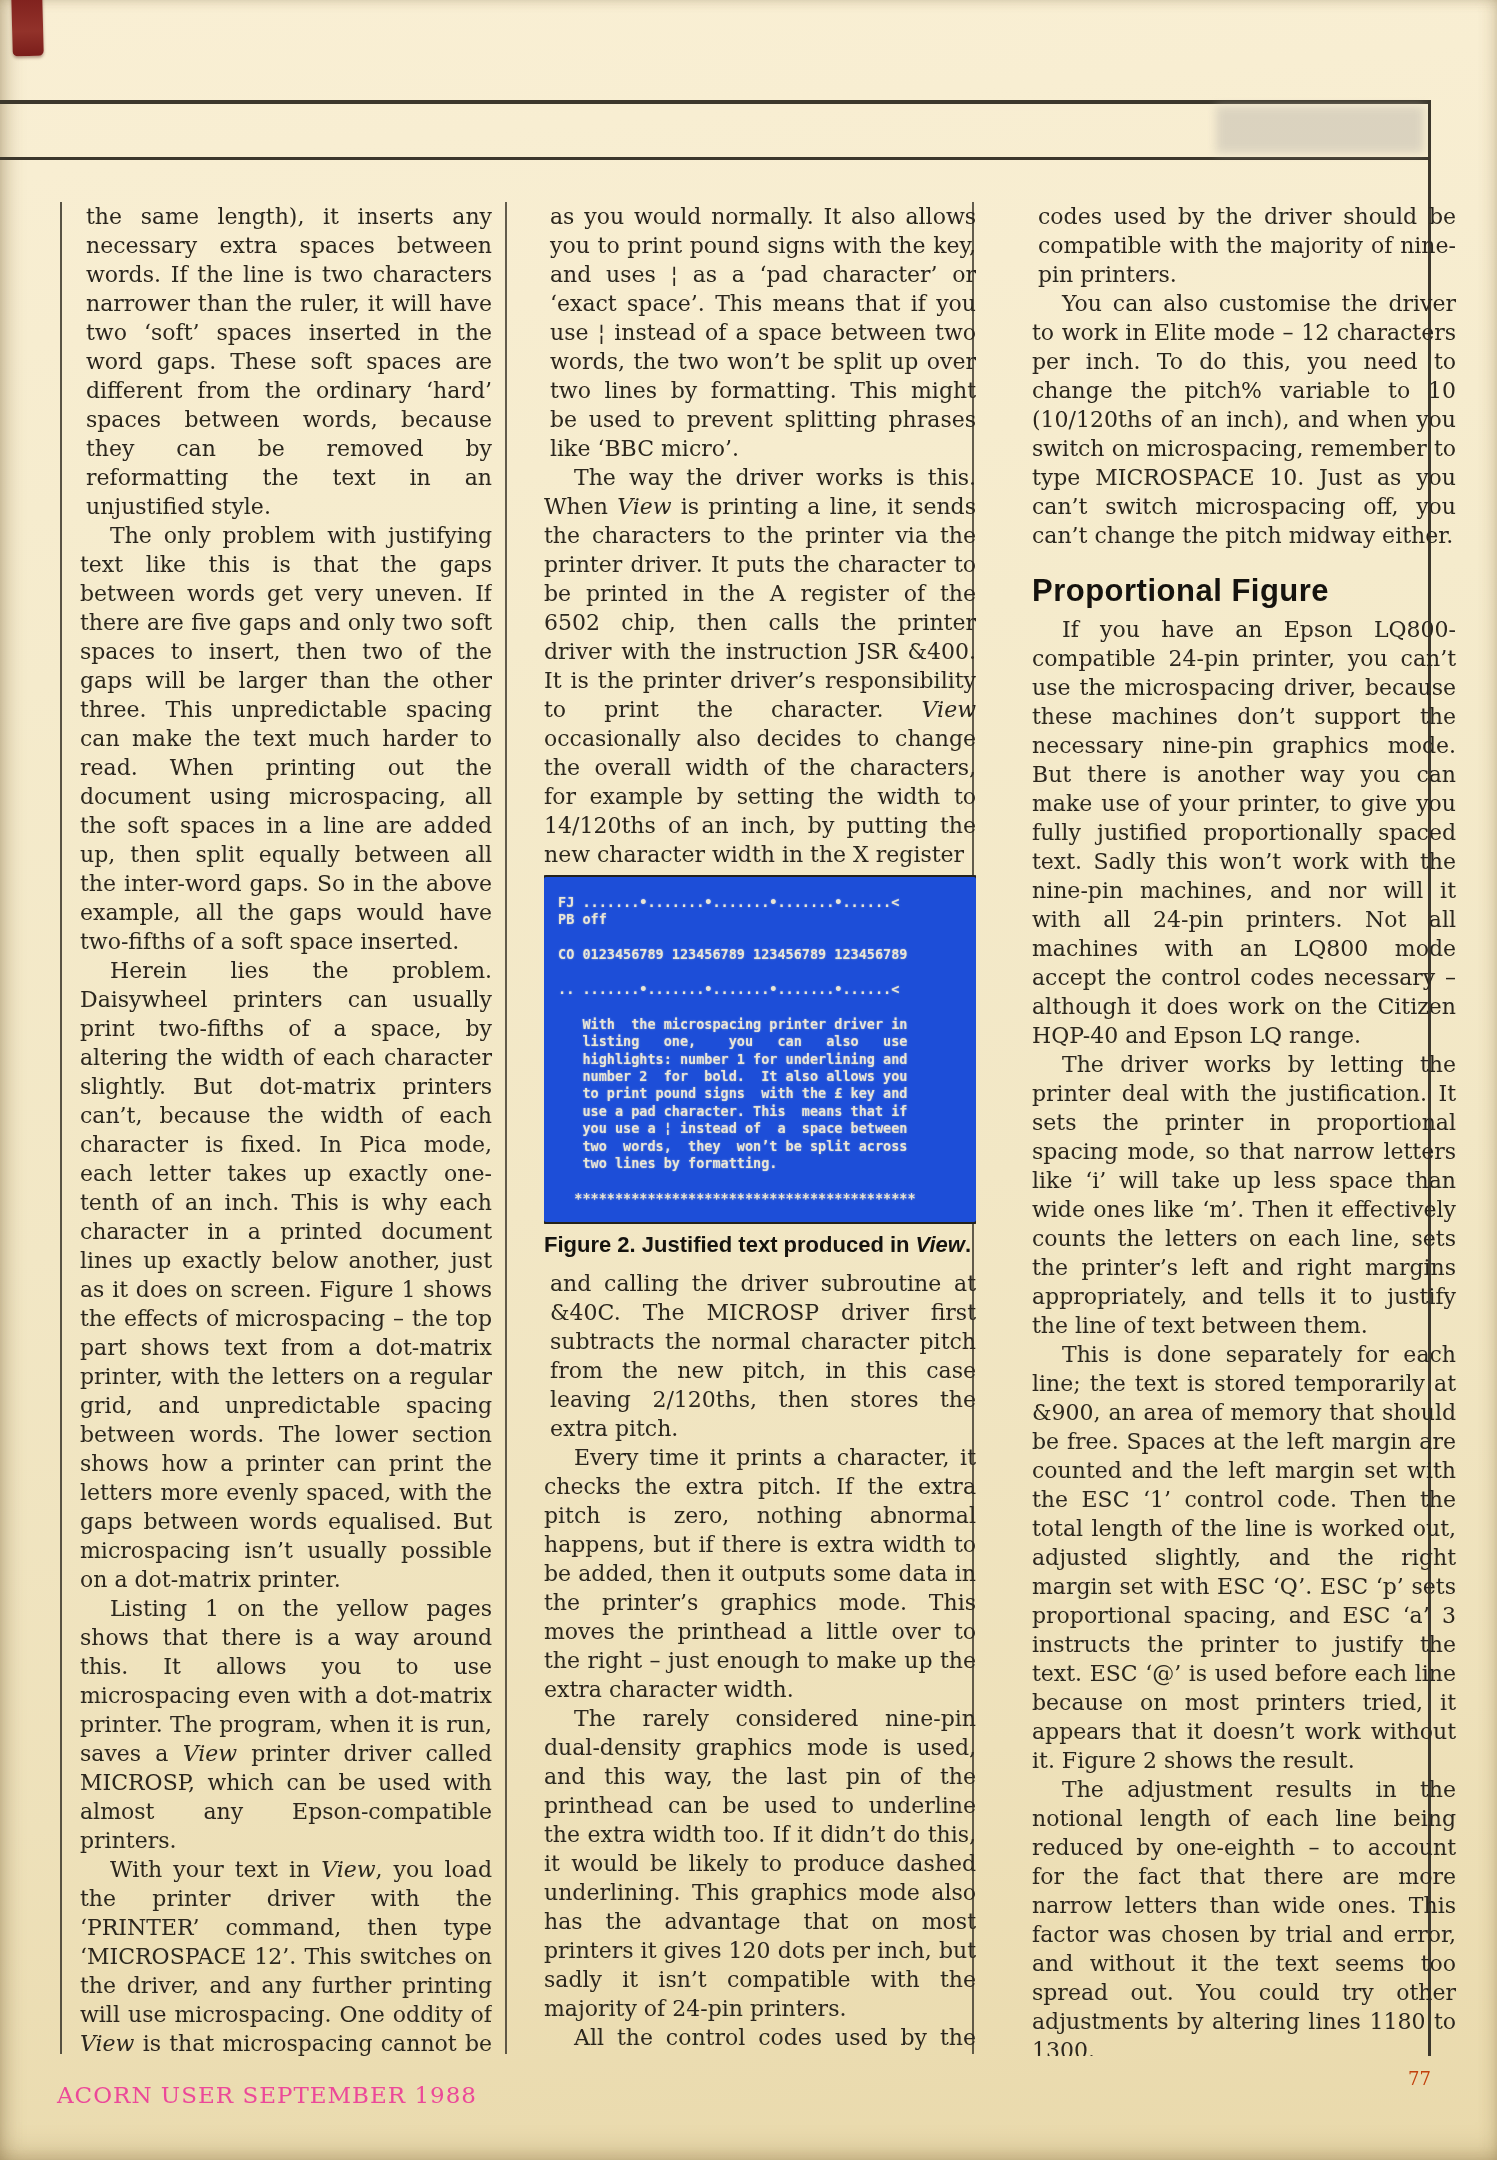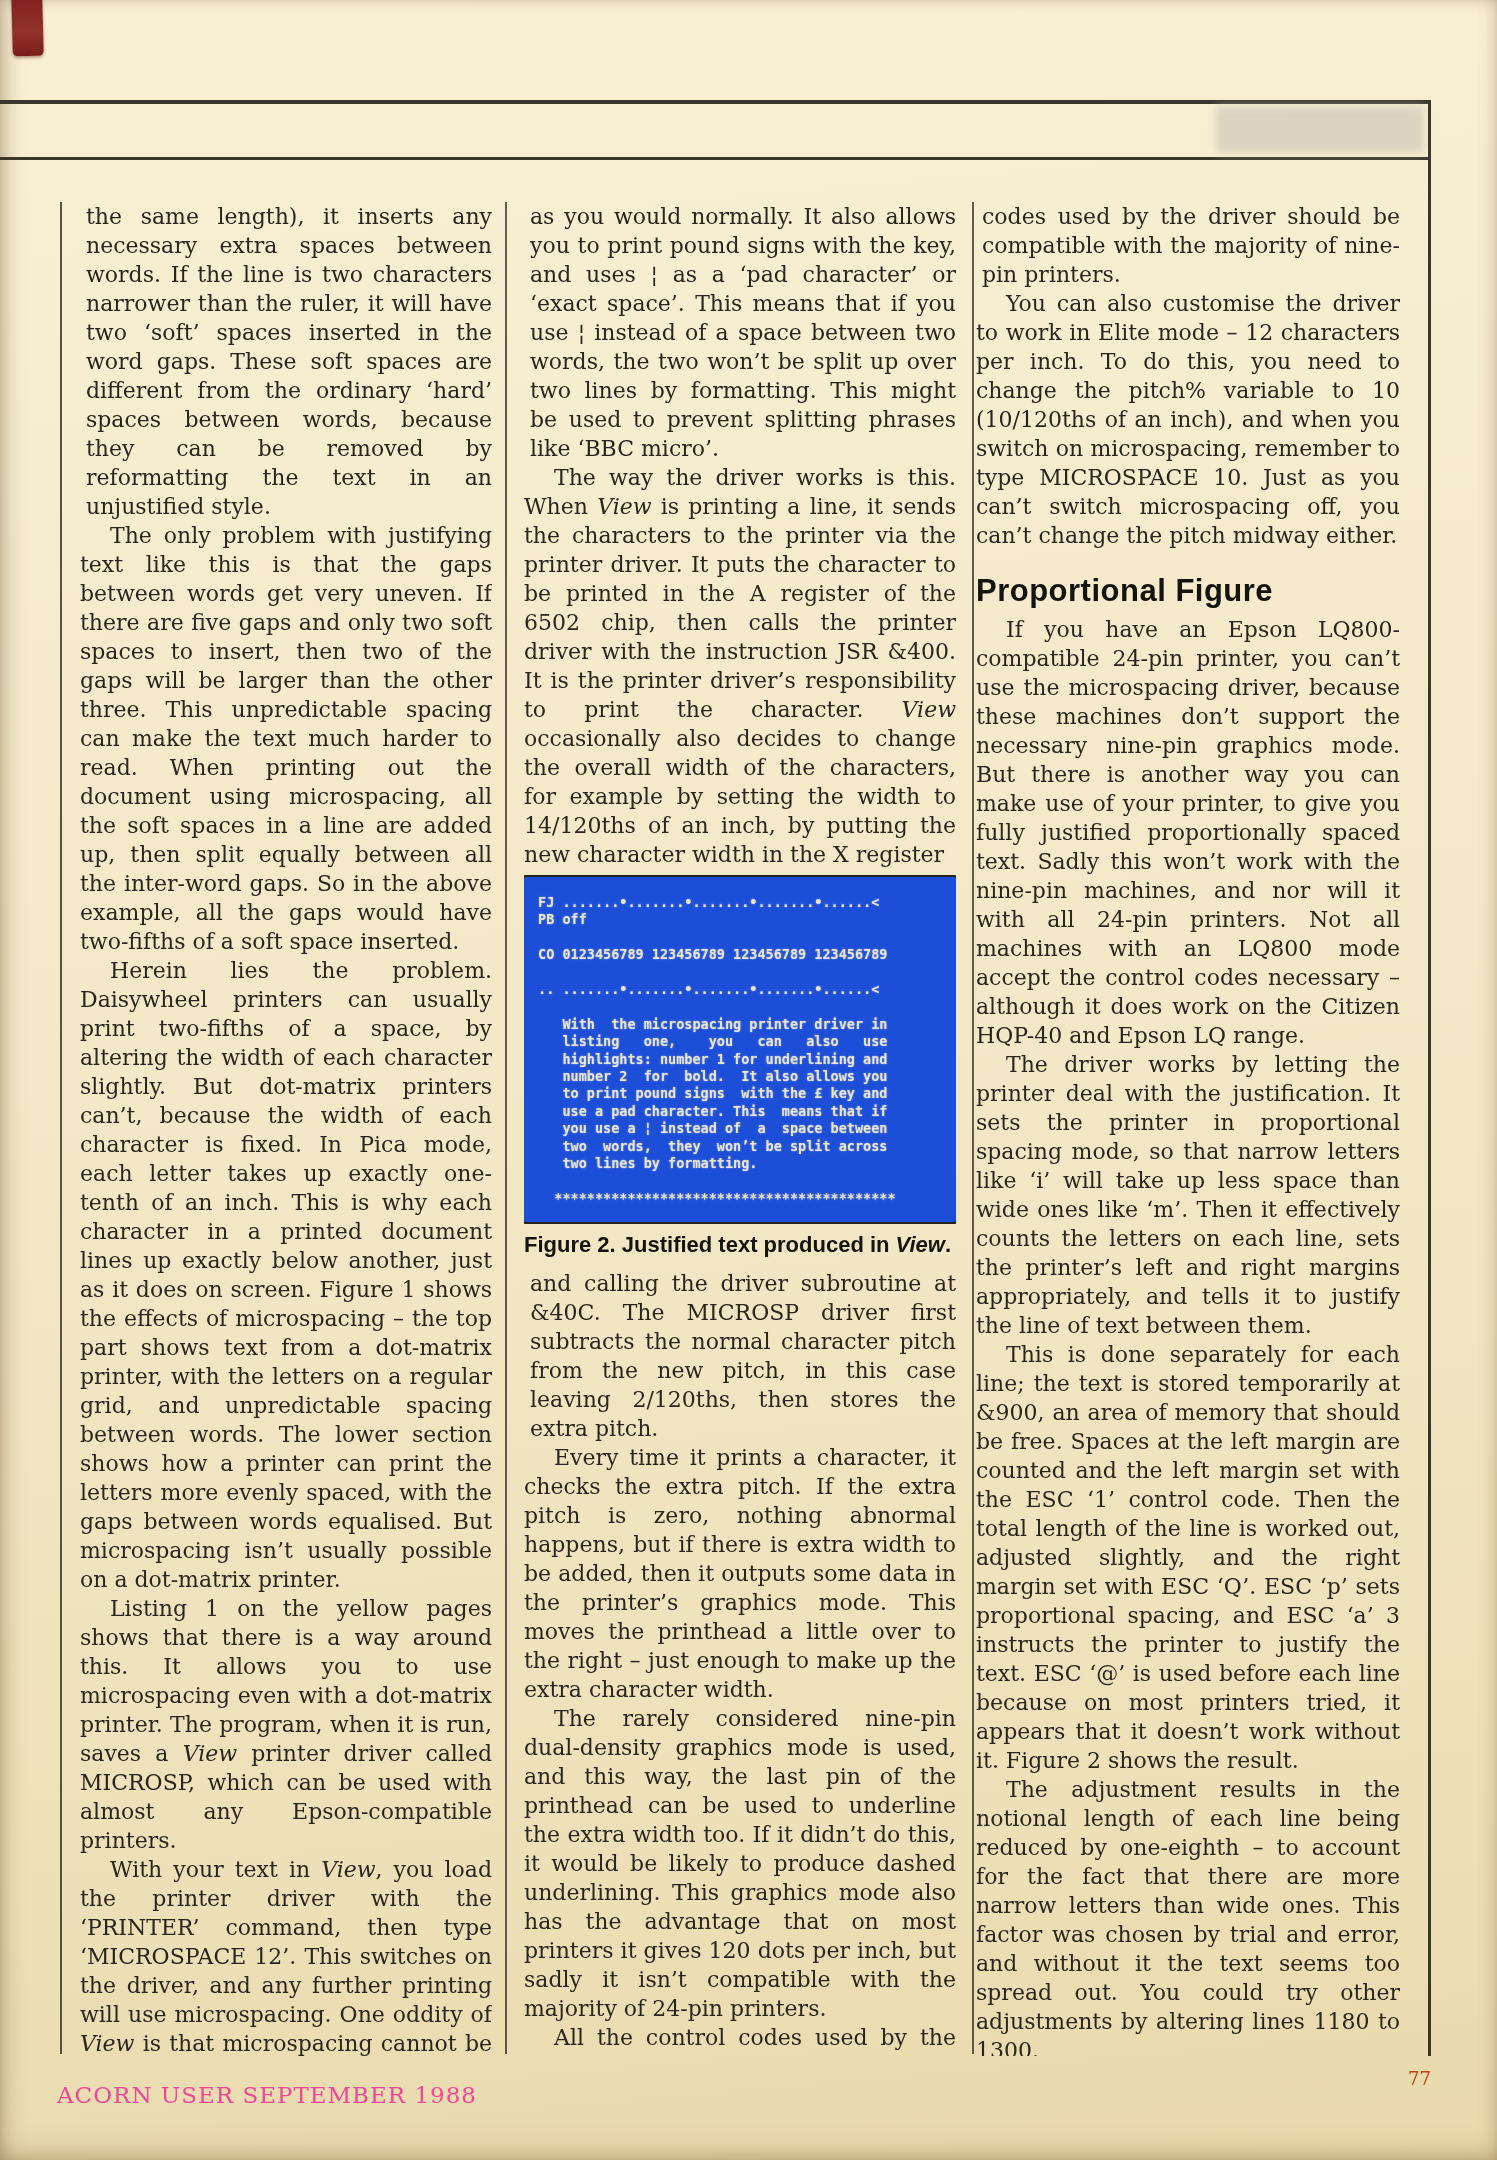--- a/index.html
+++ b/index.html
@@ -20,22 +20,22 @@
   .vrule.div1{left:505px;top:202px;width:2px;height:1852px;opacity:.8;}
   .vrule.div2{left:972px;top:202px;width:2px;height:1852px;opacity:.8;}
   .ghost{position:absolute;left:1216px;top:106px;width:208px;height:47px;
     background:#ccc5b6;filter:blur(5px);opacity:.65;}
   .redtab{position:absolute;left:12px;top:-6px;width:31px;height:62px;
     background:linear-gradient(180deg,#7e1f1c,#92322a 60%,#7a1d1a);
     border-radius:0 0 5px 5px;transform:rotate(-1.5deg);box-shadow:0 2px 3px rgba(80,30,20,.4);}
   .col{position:absolute;top:202px;height:1854px;overflow:hidden;
     text-align:justify;font-size:22px;line-height:29px;}
   .col1{left:80px;width:412px;}
-  .col2{left:524px;width:432px;}
-  .col3{left:976px;width:424px;}
+  .col2{left:544px;width:432px;}
+  .col3{left:1032px;width:424px;}
   .col p{margin:0;text-indent:30px;}
   .col p.noind{text-indent:0;margin-left:6px;}
   h2.sect{font-family:"Liberation Sans",sans-serif;font-weight:bold;font-size:31px;
     color:#15130e;margin:26px 0 10px 0;text-align:left;letter-spacing:.5px;}
   .fig{margin:8px 0 2px 0;}
   .screen{background:#1d4ed8;border-radius:2px;padding:17px 14px 15px 14px;
     box-shadow:0 0 0 2px #24221a;}
   .screen pre{margin:0;font-family:"DejaVu Sans Mono",monospace;font-weight:bold;
     font-size:13.5px;line-height:17.4px;color:#e8e5d6;white-space:pre;
     text-shadow:0 0 2px rgba(240,238,220,.55);}

